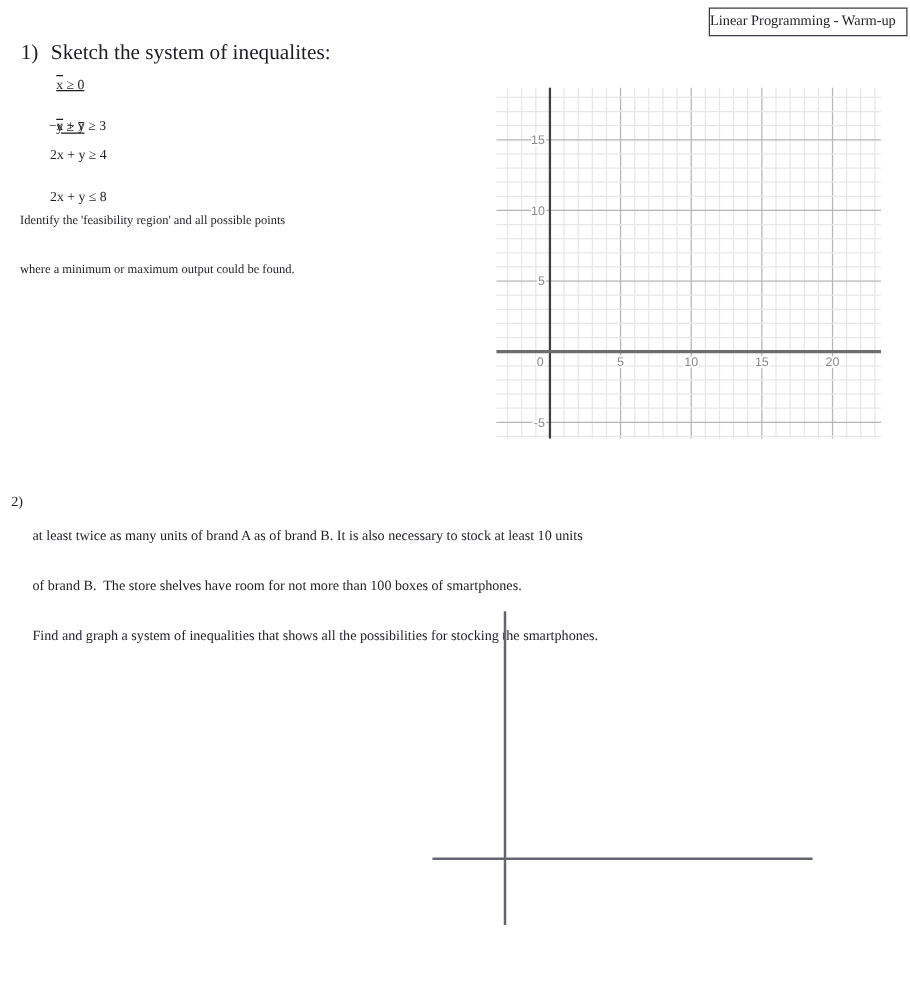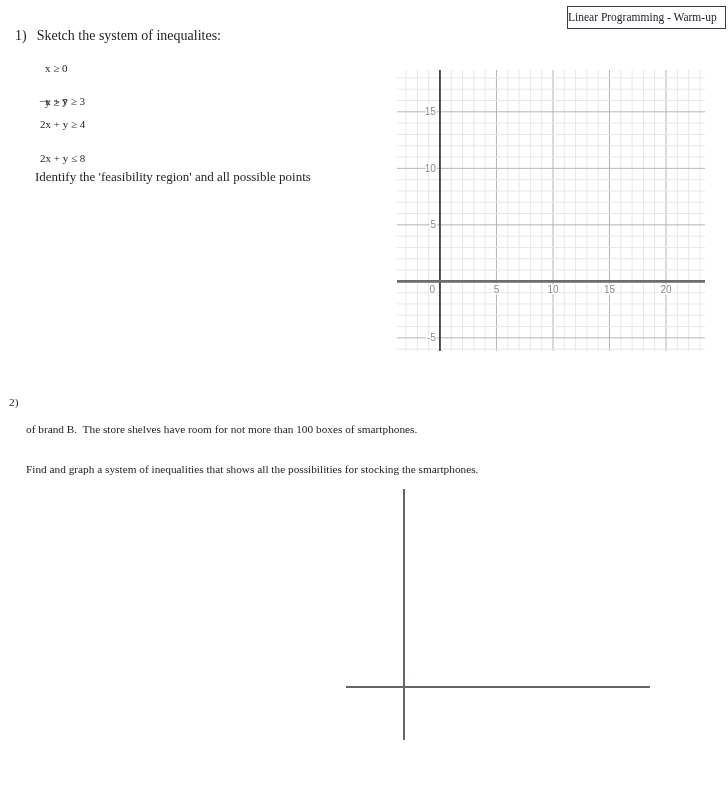--- a/index.html
+++ b/index.html
@@ -3,38 +3,38 @@
 <meta charset="utf-8">
 <style>
   html,body{margin:0;padding:0;}
   body{
     width:728px;height:790px;background:#ffffff;position:relative;
     font-family:"Liberation Serif", serif;color:#1d1d26;overflow:hidden;
   }
   .abs{position:absolute;}
 
   
-  .p1-header{left:8px;top:12px;font-size:14px;white-space:pre;}
+  .p1-header{left:8px;top:12px;font-size:17px;white-space:pre;}
   .p1-num{margin-right:10px;}
 
   
   .title-box{
     left:567px;top:6px;width:157px;height:21px;
     border:1px solid #3c3c46;text-align:left;line-height:21px;
     font-size:11.5px;white-space:nowrap;
   }
 
   
   .ineq{font-size:11px;line-height:11.4px;white-space:pre;}
-  .ineq-g1{left:45px;top:40px;}
+  .ineq-g1{left:45px;top:40px;text-decoration:underline;}
   .ineq-g2{left:39px;top:73px;}
   .ineq-g3{left:40px;top:96px;font-family:Liberation Serif, serif;}
 
   
-  .identify{left:35px;top:144px;font-size:13px;line-height:13px;white-space:pre;}
+  .identify{left:16px;top:144px;font-size:10px;line-height:13px;white-space:pre;}
 
   
   .grid-wrap{left:397px;top:70px;}
   svg text{
     font-family:"Liberation Sans", sans-serif;font-size:10px;fill:#8a8a8a;
     paint-order:stroke;stroke:#ffffff;stroke-width:3px;stroke-linejoin:round;
   }
 
   
   .p2{left:9px;top:396px;font-size:11.3px;line-height:13.4px;}
@@ -61,20 +61,21 @@
 <div class="abs ineq ineq-g2">
   <div>−x + y ≥ 3</div>
 </div>
 <div class="abs ineq ineq-g3">
   <div>2x + y ≥ 4</div>
   <div>2x + y ≤ 8</div>
 </div>
 
 <div class="abs identify">
   <div>Identify the 'feasibility region' and all possible points</div>
+  <div>where a minimum or maximum output could be found.</div>
 </div>
 
 <div class="abs grid-wrap">
   <svg width="308" height="281" viewBox="0 0 308 281">
       <line x1="9.04" y1="0" x2="9.04" y2="281" stroke="#e7e7e7" stroke-width="1"></line>
       <line x1="20.34" y1="0" x2="20.34" y2="281" stroke="#e7e7e7" stroke-width="1"></line>
       <line x1="31.65" y1="0" x2="31.65" y2="281" stroke="#e7e7e7" stroke-width="1"></line>
       <line x1="54.25" y1="0" x2="54.25" y2="281" stroke="#e7e7e7" stroke-width="1"></line>
       <line x1="65.56" y1="0" x2="65.56" y2="281" stroke="#e7e7e7" stroke-width="1"></line>
       <line x1="76.86" y1="0" x2="76.86" y2="281" stroke="#e7e7e7" stroke-width="1"></line>
@@ -132,19 +133,20 @@
       <text x="38.95" y="158.35" text-anchor="end" fill="#8a8a8a">5</text>
       <text x="38.95" y="101.83" text-anchor="end" fill="#8a8a8a">10</text>
       <text x="38.95" y="45.32" text-anchor="end" fill="#8a8a8a">15</text>
       <text x="37.95" y="222.86" text-anchor="end" fill="#8a8a8a">0</text>
     </svg>
 </div>
 
 <div class="abs p2">
   <span class="p2-num">2)</span>
   <div class="p2-lines">
+    <div>at least twice as many units of brand A as of brand B. It is also necessary to stock at least 10 units</div>
     <div>of brand B.  The store shelves have room for not more than 100 boxes of smartphones.</div>
     <div>Find and graph a system of inequalities that shows all the possibilities for stocking the smartphones.</div>
   </div>
 </div>
 
 <div class="abs blank-v"></div>
 <div class="abs blank-h"></div>
 
 </body></html>

